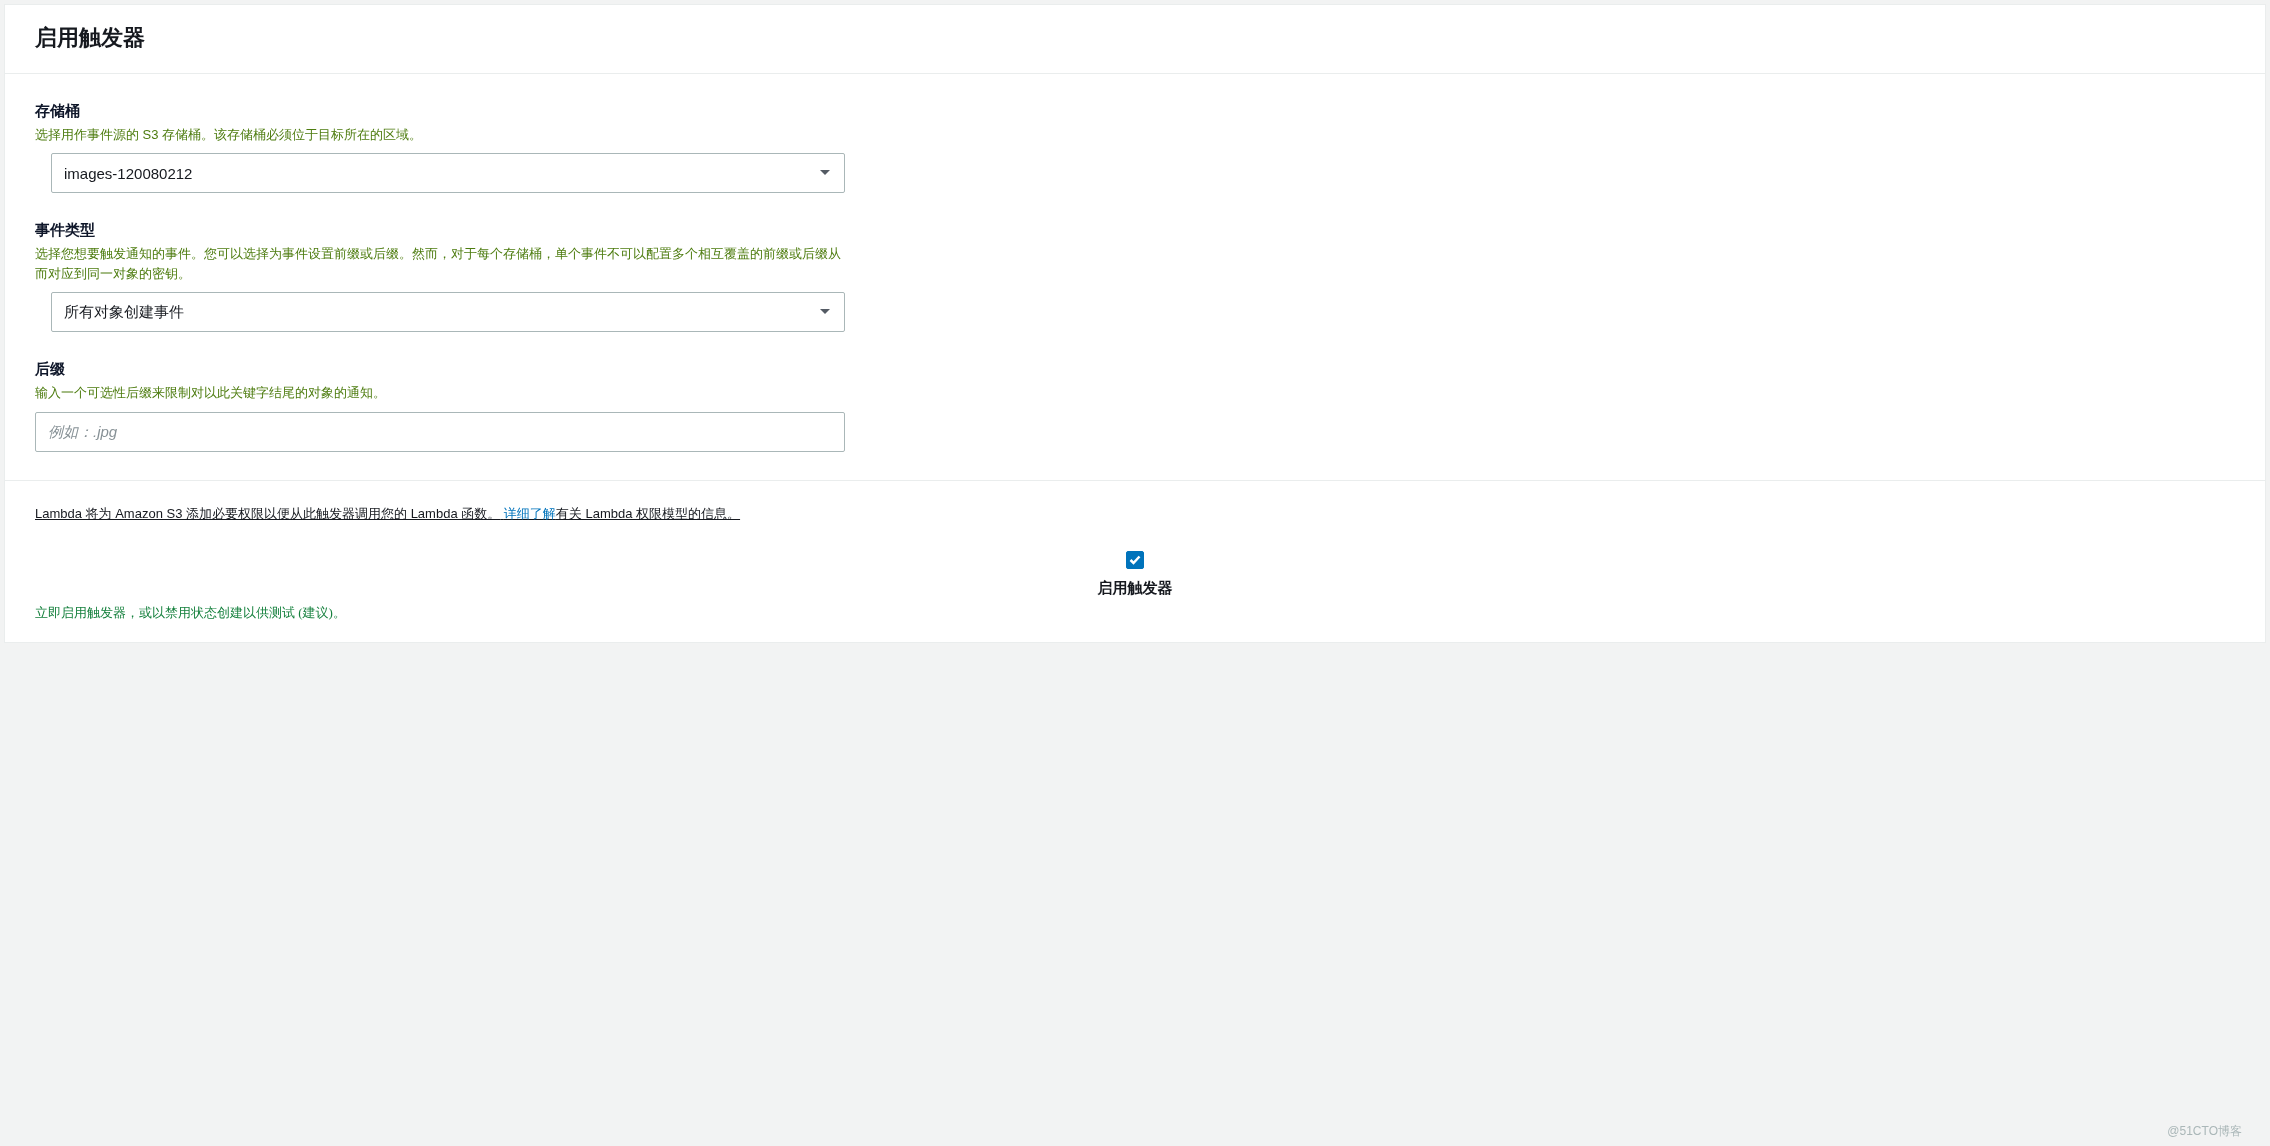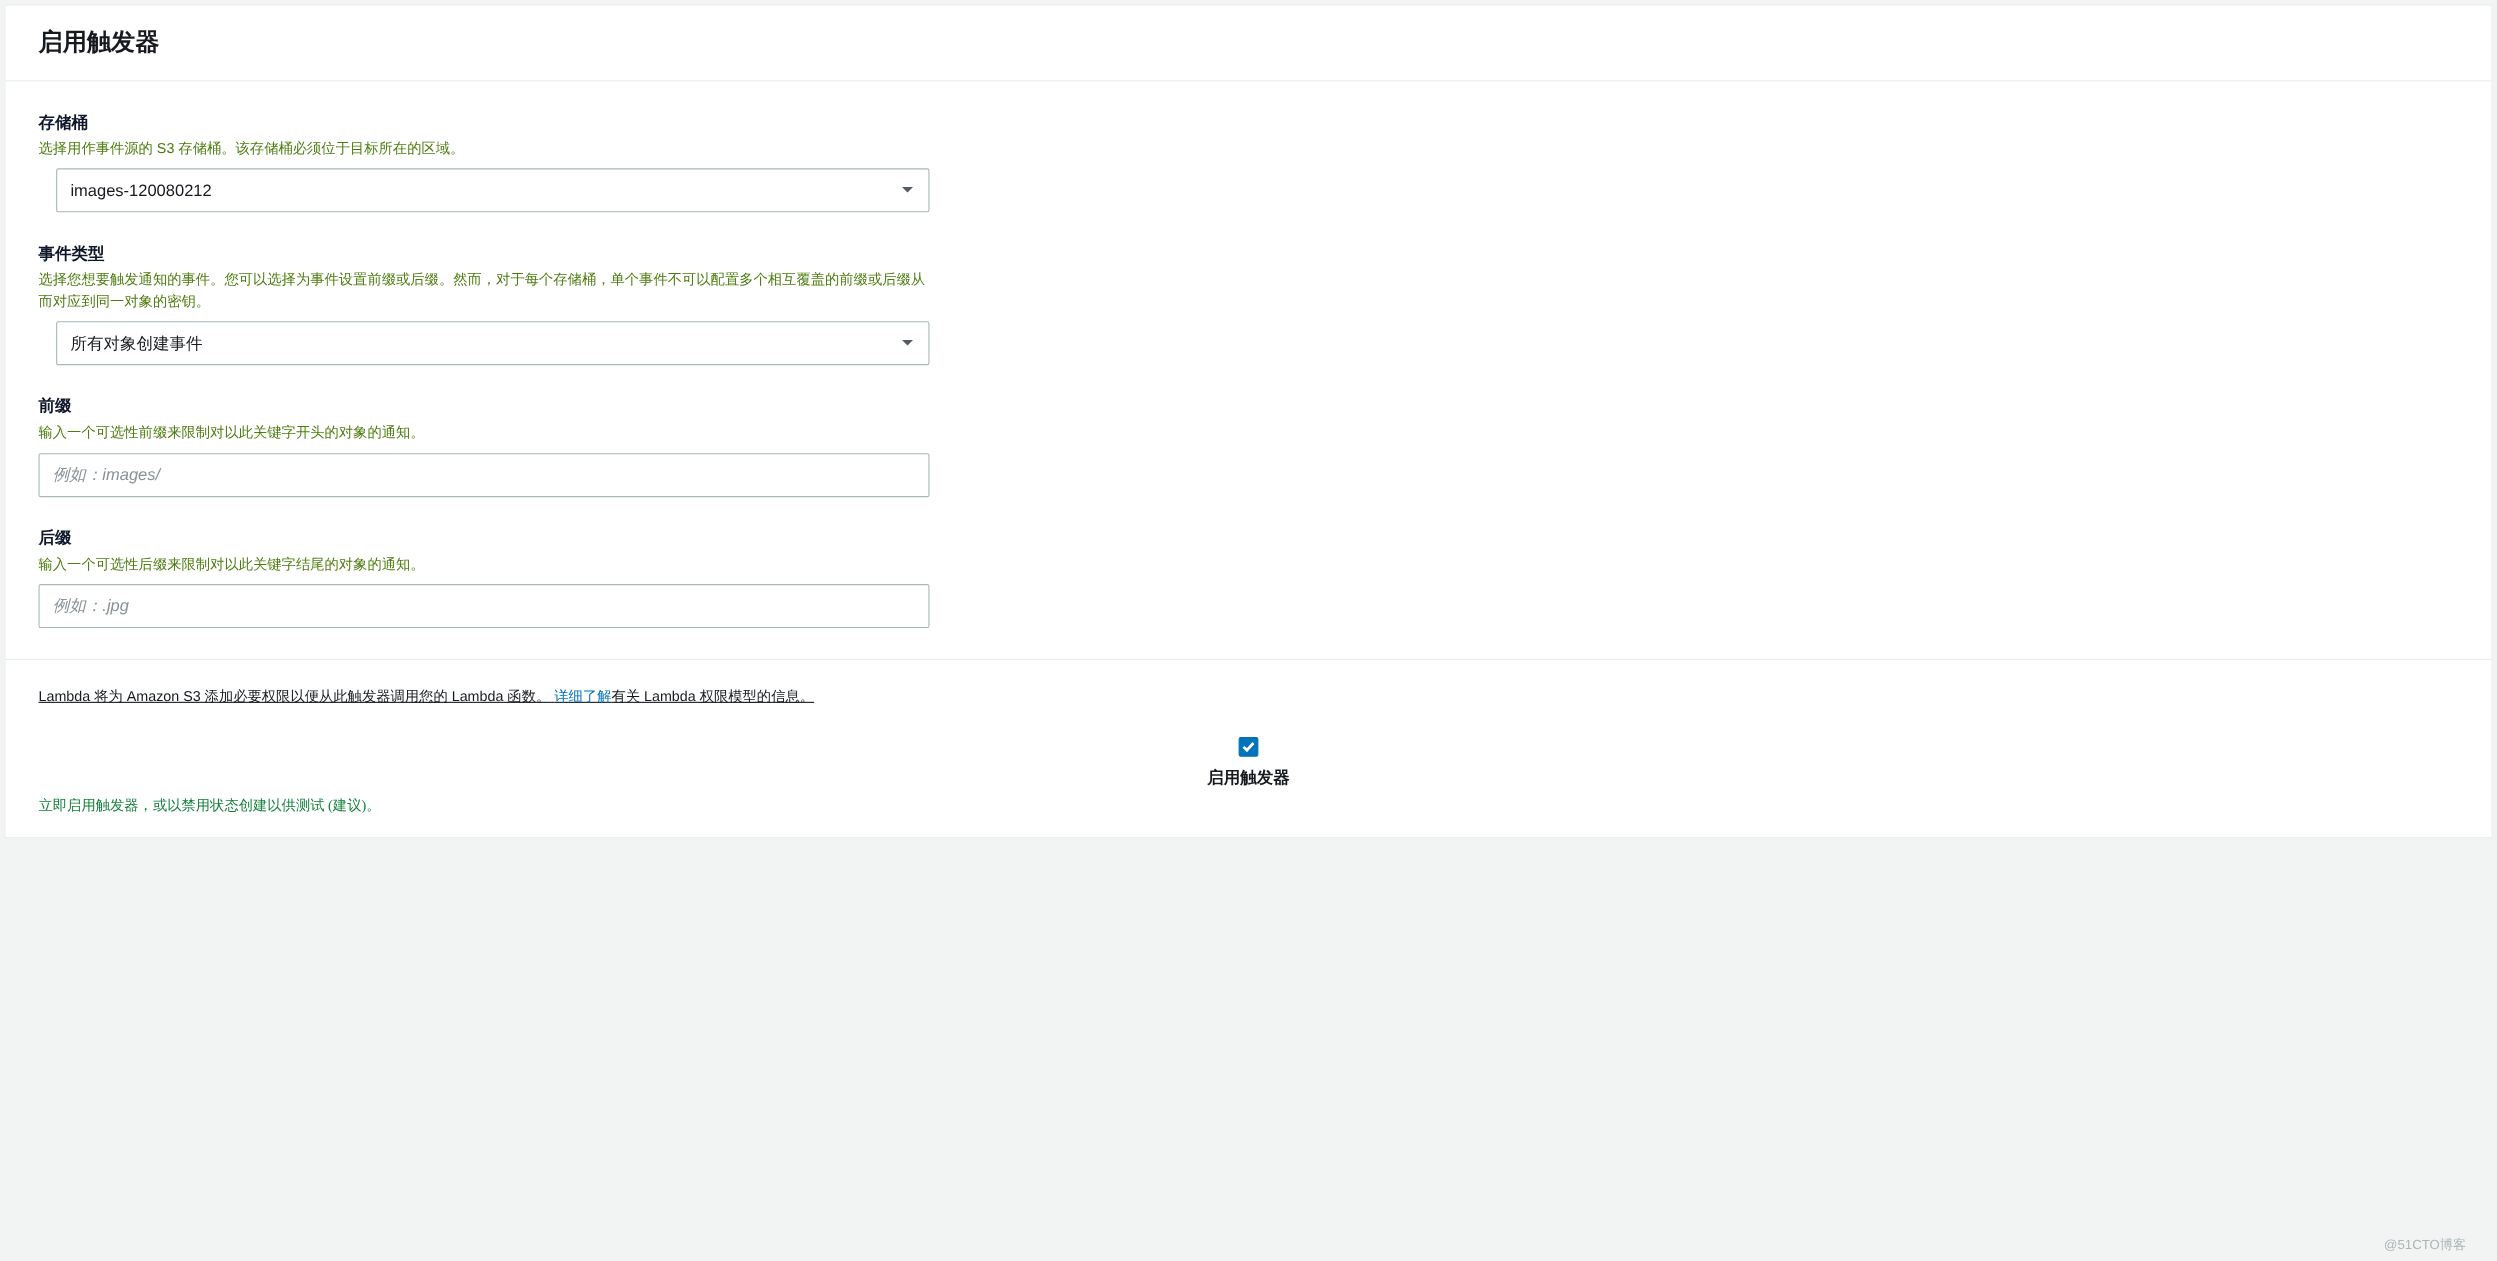--- a/index.html
+++ b/index.html
@@ -190,25 +190,20 @@
           <span>所有对象创建事件</span>
         </div>
         <span class="select-caret">
           <svg width="12" height="8" viewBox="0 0 12 8">
               <path d="M1 1 L6 6 L11 1 Z"></path>
             </svg>
         </span>
       </div>
     </div>
 
-    <div class="form-group">
-      <label class="field-label">前缀</label>
-      <div class="field-help">输入一个可选性前缀来限制对以此关键字开头的对象的通知。</div>
-      <input type="text" class="text-input" placeholder="例如：images/" style="">
-    </div>
 
     <div class="form-group">
       <label class="field-label">后缀</label>
       <div class="field-help">输入一个可选性后缀来限制对以此关键字结尾的对象的通知。</div>
       <input type="text" class="text-input" placeholder="例如：.jpg" style="">
     </div>
 
   </div>
 
   <hr class="divider">

